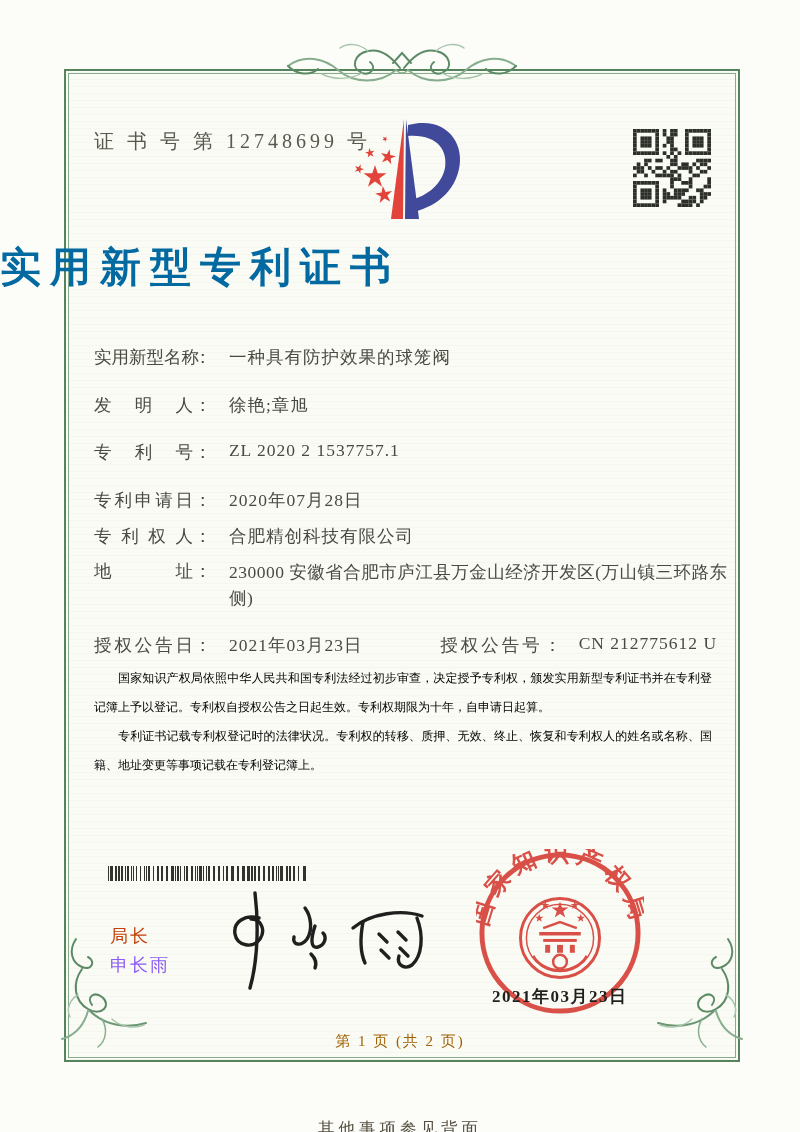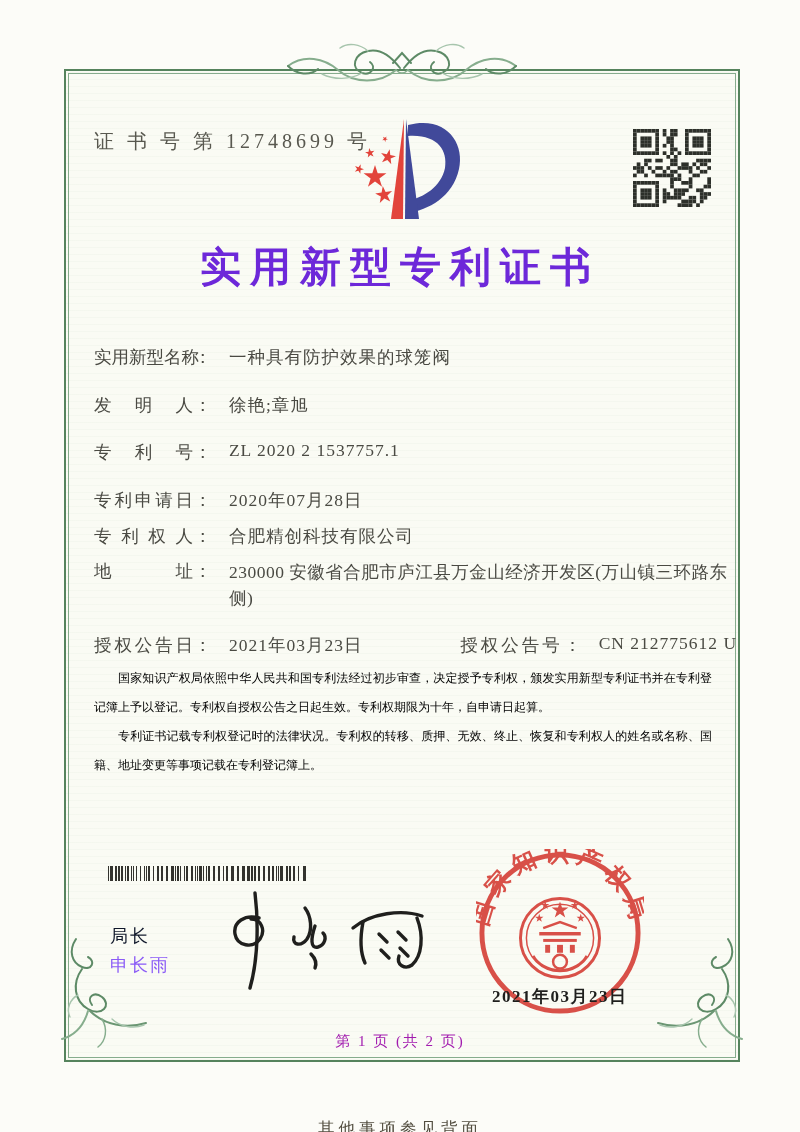--- a/index.html
+++ b/index.html
@@ -27,53 +27,53 @@
 
   .orn { position:absolute; }
 
   
   .cert-no {
     position:absolute; left:94px; top:128px;
     font-size:20px; letter-spacing:4px; color:#58584f;
   }
   .title {
     position:absolute; left:0; top:240px; width:100%;
-    text-align:center; font-size:41px; font-weight:700;
-    letter-spacing:9px; color:#6d28d9;
+    text-align:left; font-size:41px; font-weight:700;
+    letter-spacing:9px; color:#0369a1;
   }
   .field { position:absolute; left:94px; font-size:17.5px; color:#4a4a43; white-space:nowrap; }
   .flabel {
     display:inline-block; width:99px; text-align:justify; text-align-last:justify;
     vertical-align:top;
   }
   .colon { display:inline-block; margin-left:1px; vertical-align:top; }
   .fvalue { display:inline-block; margin-left:13px; vertical-align:top; letter-spacing:1px; }
   .fvalue.wrap { white-space:normal; width:505px; line-height:26px; letter-spacing:0.5px; }
-  .pair2 { display:inline-block; margin-left:42px; }
+  .pair2 { display:inline-block; margin-left:22px; }
   .pair2 .flabel2 { letter-spacing:3px; }
 
   .legal {
     position:absolute; left:94px; top:664px; width:618px;
     font-size:12px; line-height:29px; color:#000000;
     text-align:justify;
   }
   .legal p { text-indent:2em; }
 
   .chief-title { position:absolute; left:110px; top:924px; font-size:18px;
-    font-family:"Liberation Sans","DejaVu Sans",sans-serif; color:#0f172a; letter-spacing:2px; }
+    font-family:"Liberation Sans","DejaVu Sans",sans-serif; color:#c2410c; letter-spacing:2px; }
   .chief-name  { position:absolute; left:110px; top:953px; font-size:18px;
     font-family:"Liberation Sans","DejaVu Sans",sans-serif; color:#8b5cf6; letter-spacing:2px; }
 
   .seal-date {
     position:absolute; left:492px; top:985px; font-size:17px; color:#1f1f1d;
     letter-spacing:1.5px; font-weight:600;
   }
   .page-ind {
     position:absolute; left:0; top:1032px; width:100%; text-align:center;
-    font-size:15px; color:#a21caf; letter-spacing:2px;
+    font-size:15px; color:#a16207; letter-spacing:2px;
   }
   .back-note {
     position:absolute; left:0; top:1078px; width:100%; text-align:center;
     font-size:16.5px; color:#514c3e; letter-spacing:4px;margin-top:40px;
   }
   svg { display:block; }
 </style>
 </head>
 <body>
 

